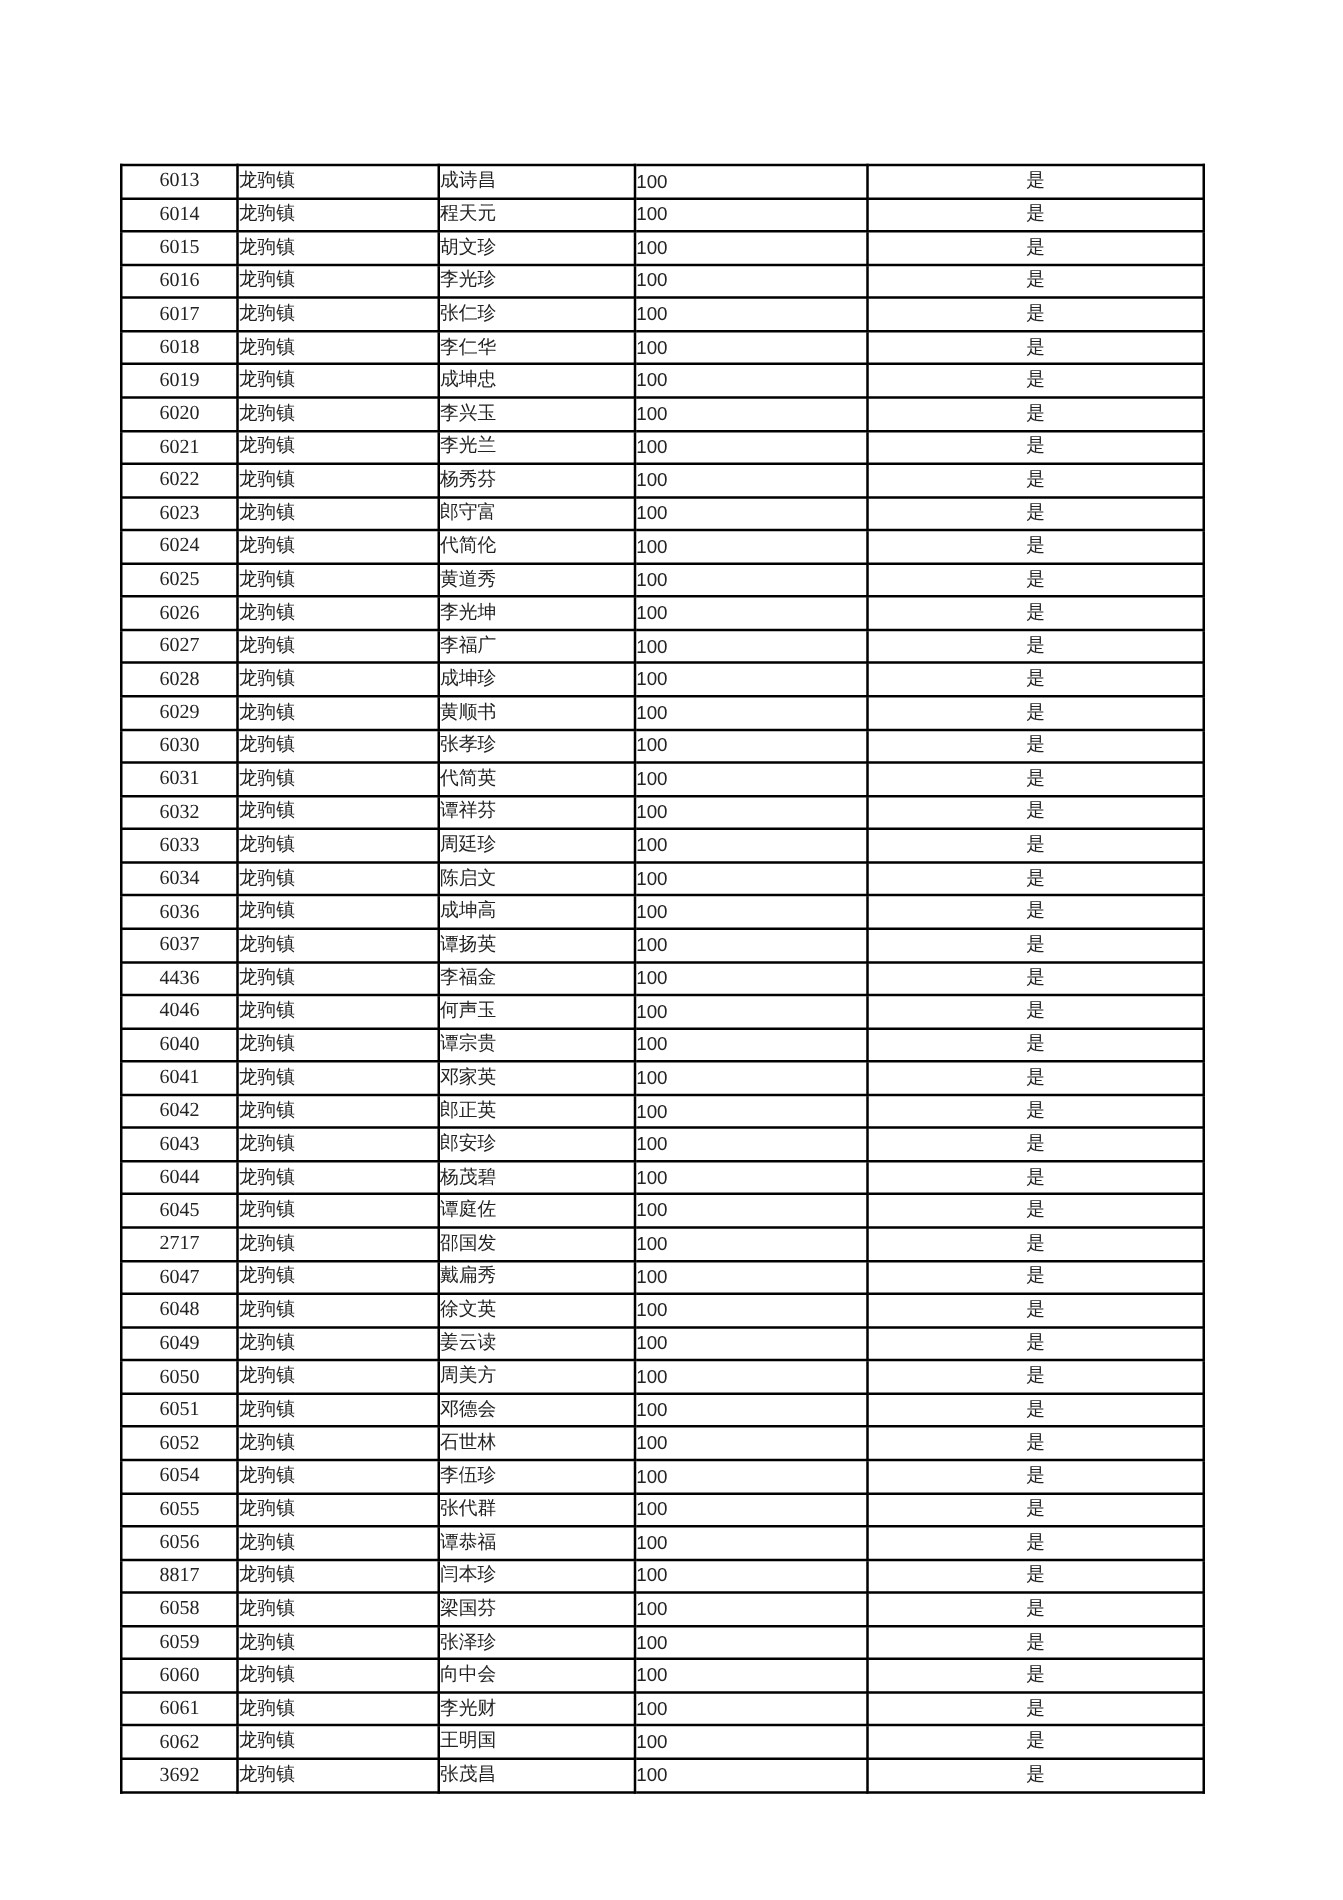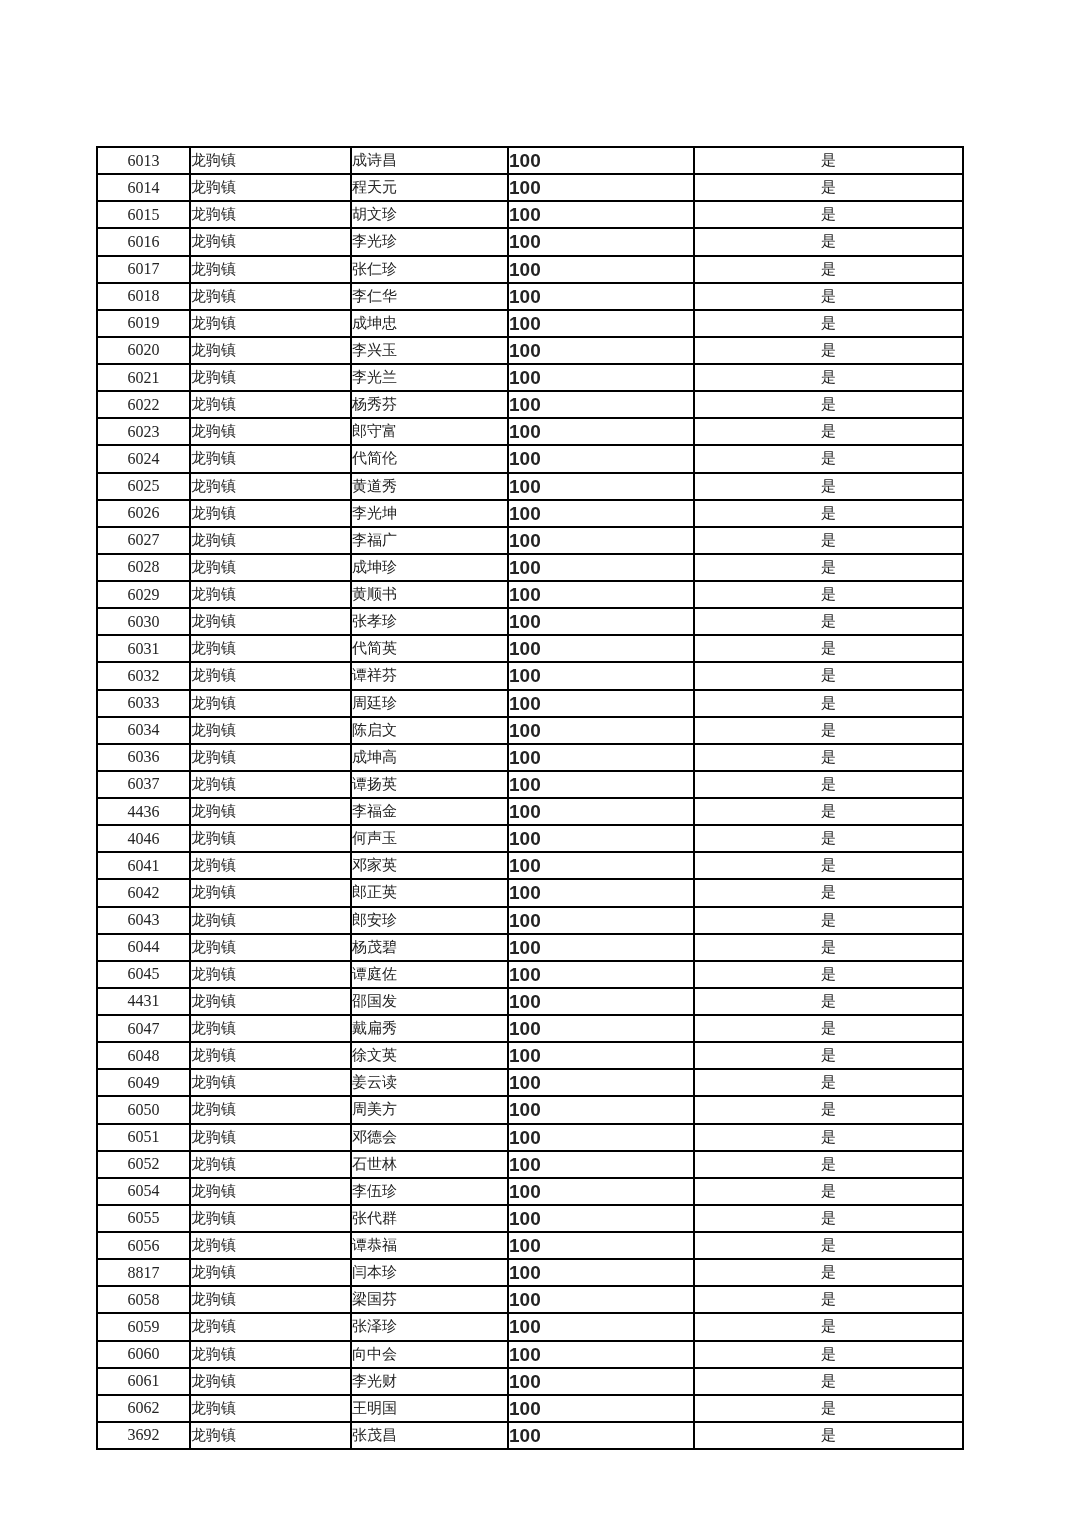--- a/index.html
+++ b/index.html
@@ -15,21 +15,21 @@
   .page {
     position: relative;
     width: 1074px;
     height: 1520px;
     background: #ffffff;
     overflow: hidden;
   }
   table.roster {
     position: absolute;
     left: 96px;
-    top: 146px;
+    top: 131px;
     width: 866px;
     height: 1304px;
     border-collapse: collapse;
     table-layout: fixed;
   }
   table.roster td {
     border: 2px solid #000000;
     padding: 0;
     margin: 0;
     color: #232323;
@@ -45,23 +45,22 @@
   }
   td.c-town, td.c-name {
     text-align: left;
     padding-left: 4px;
     font-size: 15px;
     font-family: "Liberation Serif", "DejaVu Serif", serif;
   }
   td.c-score {
     text-align: left;
     padding-left: 3px;
-    font-size: 19px;
+    font-size: 15px;
     font-family: "Liberation Sans", "DejaVu Sans", sans-serif;
-    font-weight: bold;
   }
   td.c-confirm {
     text-align: center;
     font-size: 15px;
     font-family: "Liberation Serif", "DejaVu Serif", serif;
   }
 </style>
 </head>
 <body>
 
@@ -277,20 +276,27 @@
   </tr>
 
   <tr>
     <td class="c-id">4046</td>
     <td class="c-town">龙驹镇</td>
     <td class="c-name">何声玉</td>
     <td class="c-score">100</td>
     <td class="c-confirm">是</td>
   </tr>
 
+  <tr>
+    <td class="c-id">6040</td>
+    <td class="c-town">龙驹镇</td>
+    <td class="c-name">谭宗贵</td>
+    <td class="c-score">100</td>
+    <td class="c-confirm">是</td>
+  </tr>
 
   <tr>
     <td class="c-id">6041</td>
     <td class="c-town">龙驹镇</td>
     <td class="c-name">邓家英</td>
     <td class="c-score">100</td>
     <td class="c-confirm">是</td>
   </tr>
 
   <tr>
@@ -319,21 +325,21 @@
 
   <tr>
     <td class="c-id">6045</td>
     <td class="c-town">龙驹镇</td>
     <td class="c-name">谭庭佐</td>
     <td class="c-score">100</td>
     <td class="c-confirm">是</td>
   </tr>
 
   <tr>
-    <td class="c-id">4431</td>
+    <td class="c-id">2717</td>
     <td class="c-town">龙驹镇</td>
     <td class="c-name">邵国发</td>
     <td class="c-score">100</td>
     <td class="c-confirm">是</td>
   </tr>
 
   <tr>
     <td class="c-id">6047</td>
     <td class="c-town">龙驹镇</td>
     <td class="c-name">戴扁秀</td>

